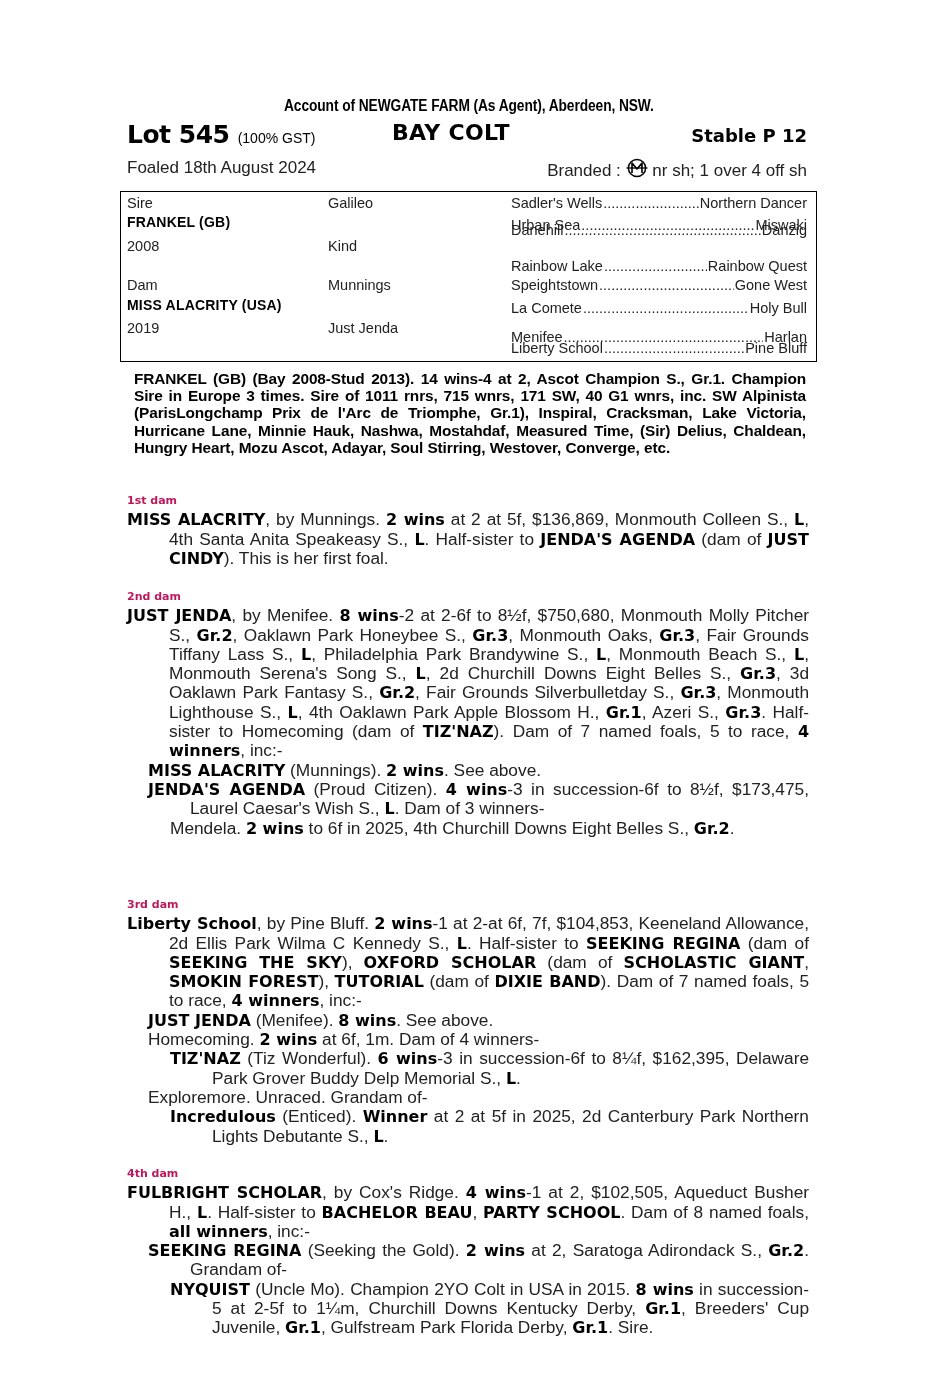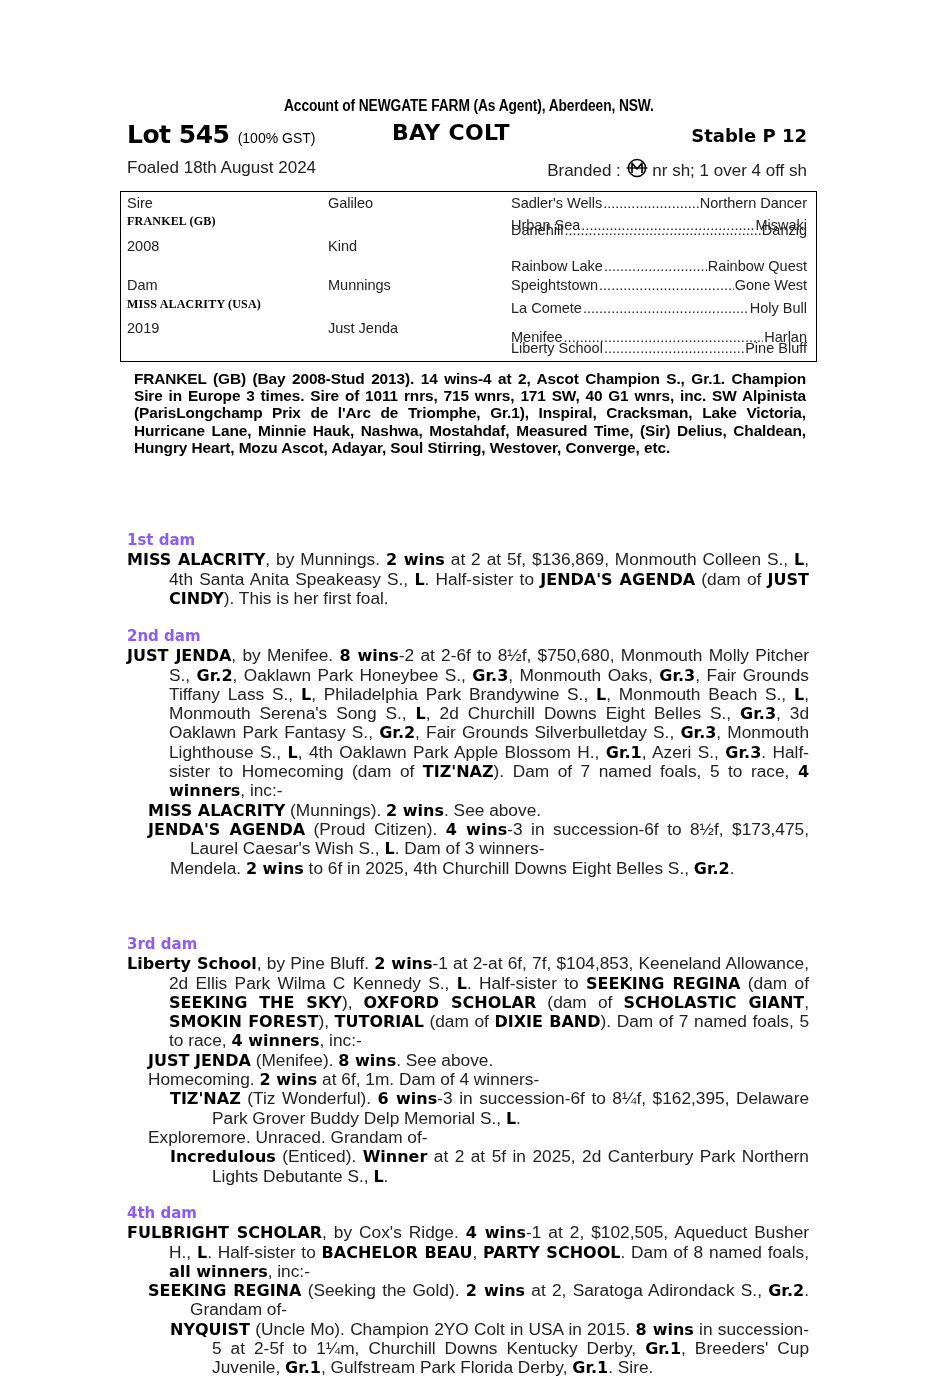--- a/index.html
+++ b/index.html
@@ -20,33 +20,33 @@
     .foaled-row { position: absolute; left: 127px; top: 158px; width: 680px; font-size: 17px; color: #222; }
     .foaled { position: absolute; left: 0; top: 0; }
     .branded { position: absolute; right: 0; top: 0; white-space: nowrap; }
     .brand-mark { display: inline-block; width: 22px; height: 20px; vertical-align: -2px; }
 
     .ped-box {
       position: absolute; left: 120px; top: 191px; width: 697px; height: 171px;
       border: 1.5px solid #000;
     }
     .ped-cell { position: absolute; font-size: 14.5px; color: #222; white-space: nowrap; }
-    .ped-name { position: absolute; font-size: 12px; font-weight: bold; font-family: Liberation Serif, serif; white-space: nowrap; letter-spacing: 0.2px; }
+    .ped-name { position: absolute; font-size: 14px; font-weight: bold; font-family: Liberation Sans, sans-serif; white-space: nowrap; letter-spacing: 0.2px; }
     .ped-gg { position: absolute; left: 390px; width: 296px; font-size: 14.5px; color: #222; display: flex; white-space: nowrap; }
     .ped-gg .dots { flex: 1; overflow: hidden; margin: 0 1px; }
     .ped-gg .dots::before { content: "................................................................................................................"; letter-spacing: 0px; }
 
     .sire-summary {
       position: absolute; left: 134px; top: 370px; width: 672px;
       font-size: 15.4px; font-weight: bold; line-height: 17.2px; text-align: justify;
       font-family: "Liberation Sans", sans-serif; letter-spacing: -0.1px;
     }
 
     .family { position: absolute; left: 127px; width: 682px; font-size: 17.3px; line-height: 19.3px; color: #222; }
-    .dam-heading { font-weight: bold; font-size: 15px; font-family: "DejaVu Sans", sans-serif; color: #8b5cf6; margin-bottom: 0px; margin-top: 40px; }
+    .dam-heading { font-weight: bold; font-size: 11px; font-family: "DejaVu Sans", sans-serif; color: #be185d; margin-bottom: 0px; }
     .entry { text-align: justify; }
     .entry b { font-family: "DejaVu Sans", sans-serif; font-weight: bold; color: #000; font-size: 16px; }
     .lvl0 { padding-left: 42px; text-indent: -42px; }
     .lvl1 { padding-left: 63px; text-indent: -42px; }
     .lvl2 { padding-left: 85px; text-indent: -42px; }
   </style>
 </head>
 <body>
 
 <div class="account">Account of NEWGATE FARM (As Agent), Aberdeen, NSW.</div>

